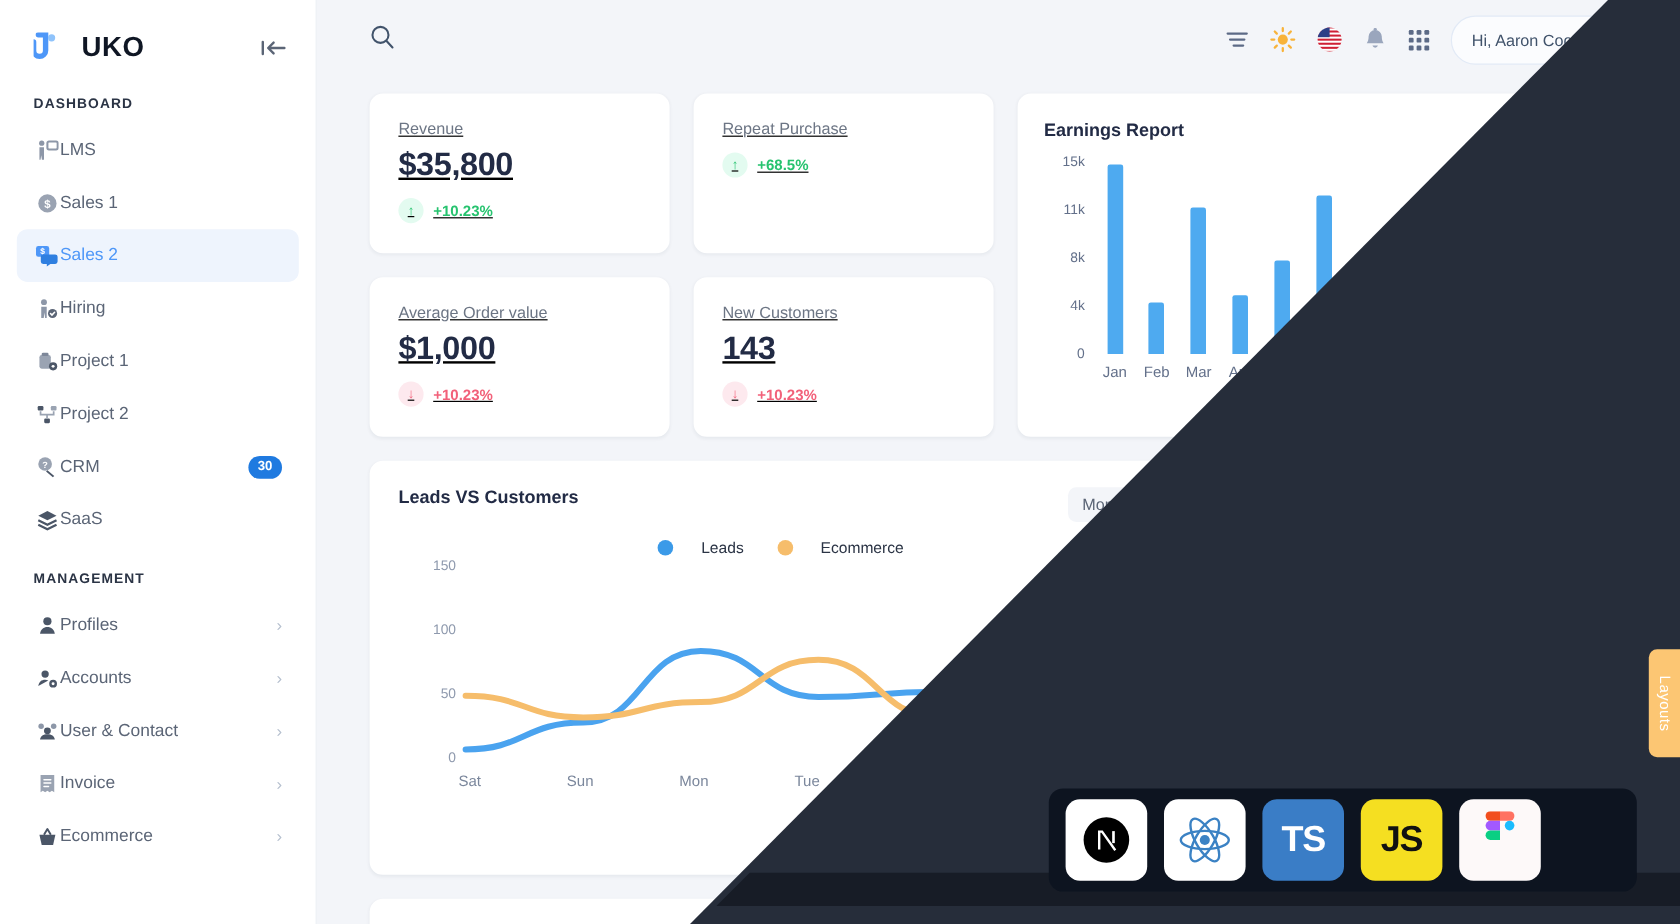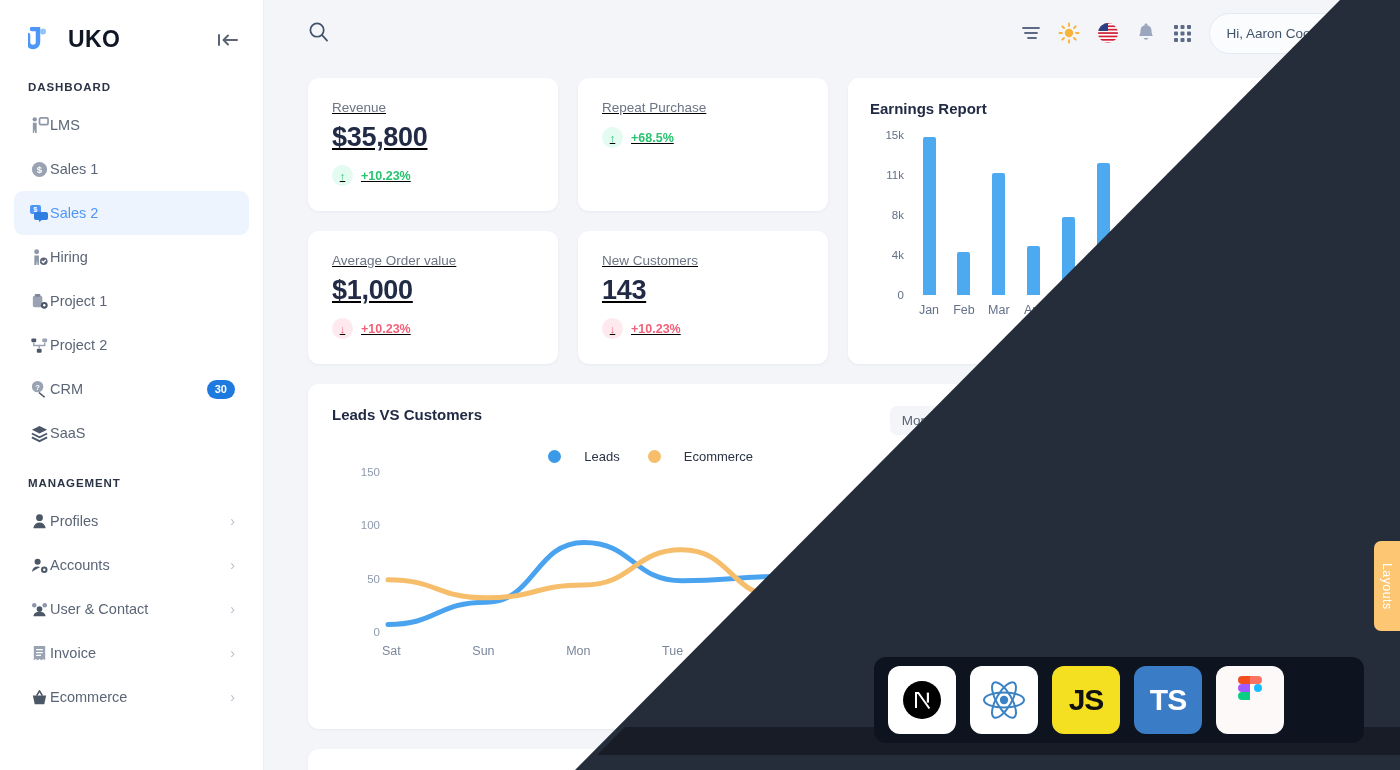--- a/index.html
+++ b/index.html
@@ -652,25 +652,25 @@
     <div class="tile tile-react">
       <svg width="50" height="50" viewBox="0 0 50 50">
         <g fill="none" stroke="#3b82c4" stroke-width="2">
           <ellipse cx="25" cy="25" rx="20" ry="7.6"></ellipse>
           <ellipse cx="25" cy="25" rx="20" ry="7.6" transform="rotate(60 25 25)"></ellipse>
           <ellipse cx="25" cy="25" rx="20" ry="7.6" transform="rotate(120 25 25)"></ellipse>
         </g>
         <circle cx="25" cy="25" r="4.2" fill="#3b82c4"></circle>
       </svg>
     </div>
+    <div class="tile tile-ts">
+      <span class="tsjs" style="color:#fff">TS</span>
+    </div>
     <div class="tile tile-js">
       <span class="tsjs" style="color:#111">JS</span>
-    </div>
-    <div class="tile tile-ts">
-      <span class="tsjs" style="color:#fff">TS</span>
     </div>
     <div class="tile tile-figma">
       <svg width="34" height="48" viewBox="0 0 34 48">
         <path d="M9 0h8v8H9a4 4 0 0 1 0-8z" fill="#f24e1e"></path>
         <path d="M17 0h8a4 4 0 0 1 0 8h-8z" fill="#ff7262"></path>
         <path d="M9 8h8v8H9a4 4 0 0 1 0-8z" fill="#a259ff"></path>
         <circle cx="25" cy="12" r="4" fill="#1abcfe"></circle>
         <path d="M9 16h8v8H9a4 4 0 0 1 0-8z" fill="#0acf83"></path>
       </svg>
     </div>

